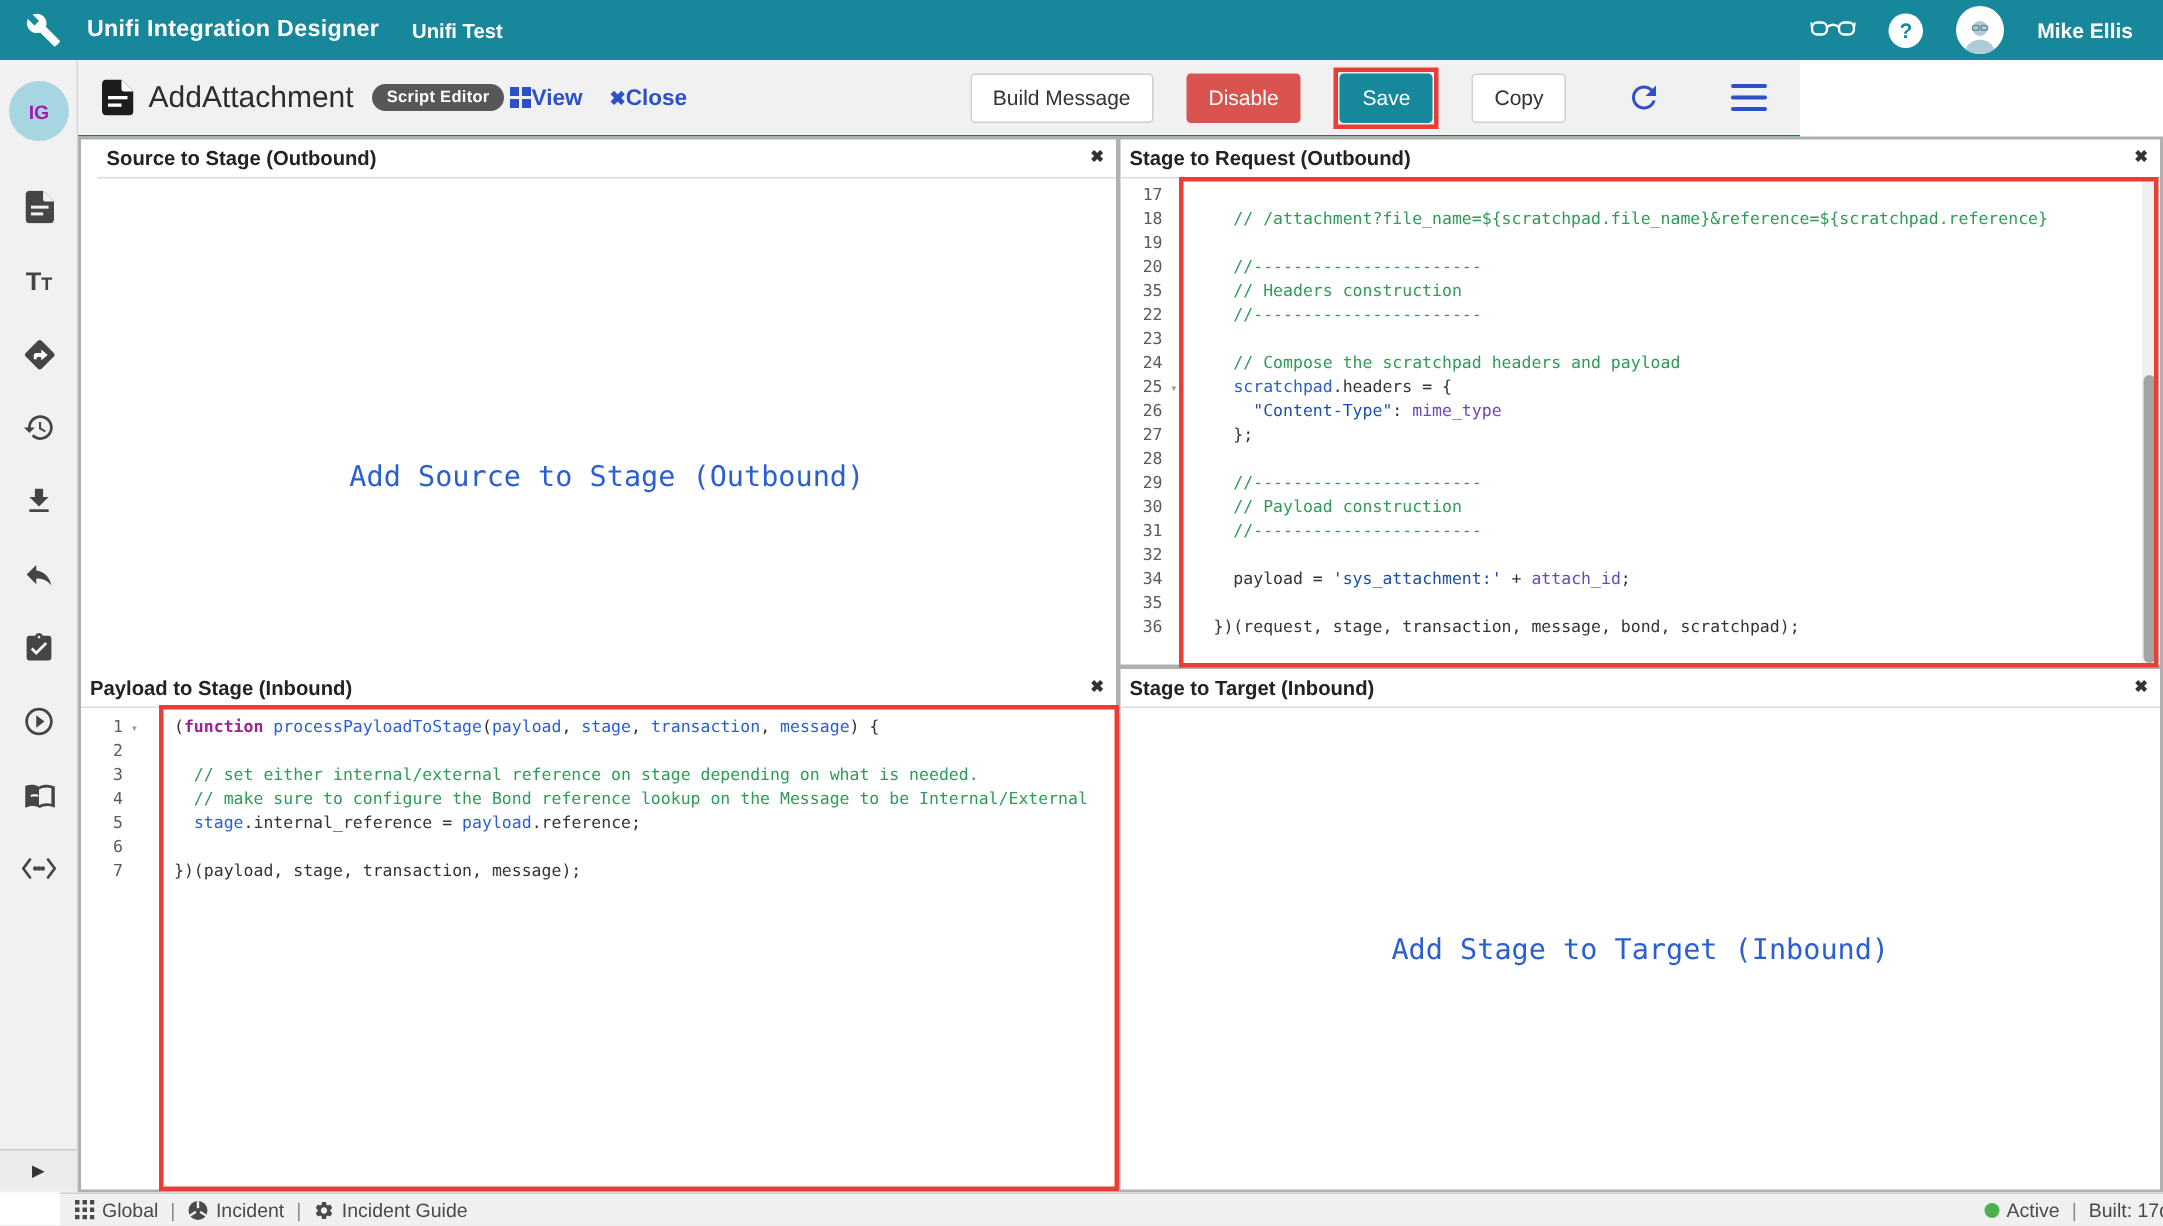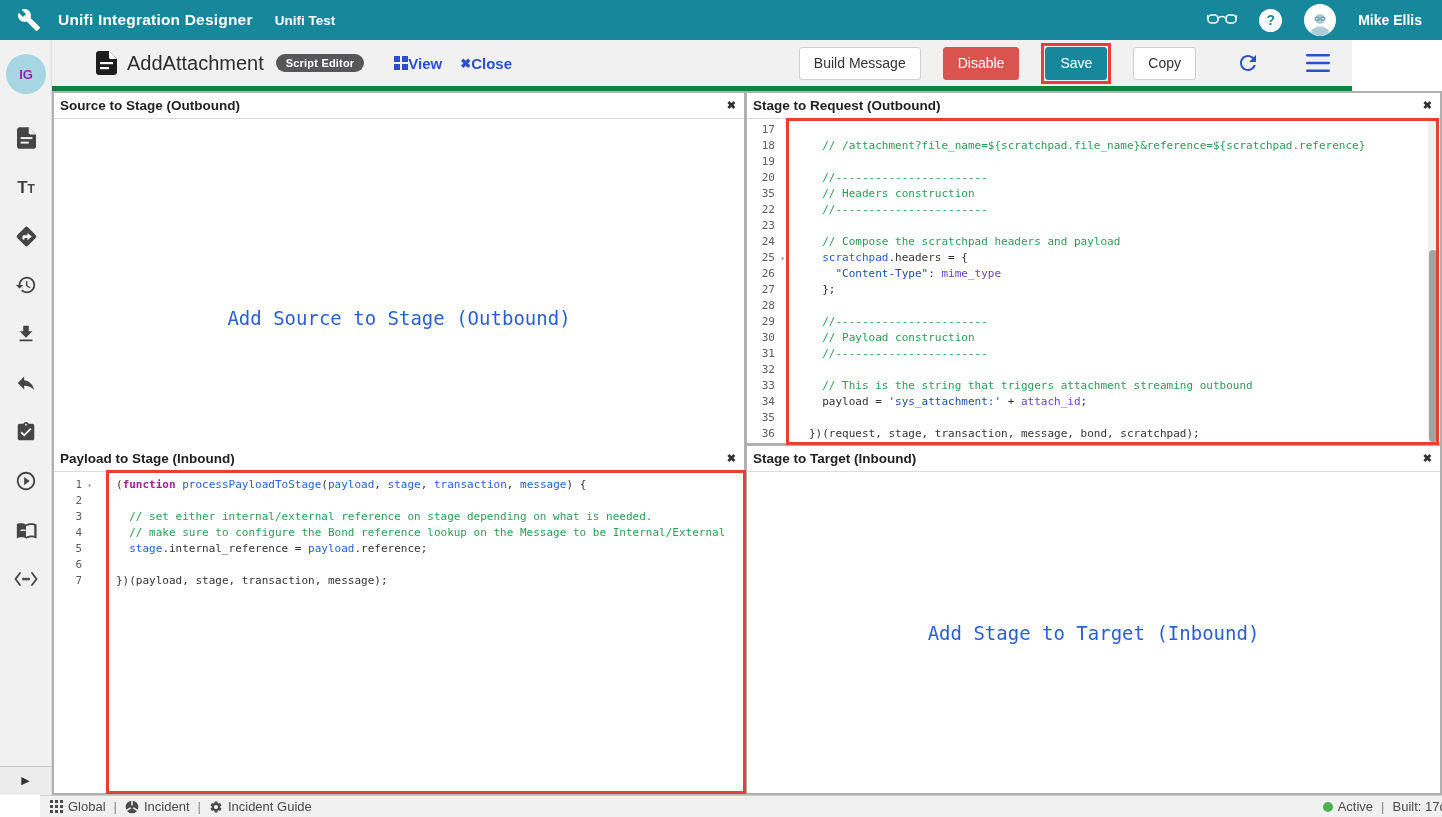--- a/index.html
+++ b/index.html
@@ -10,24 +10,24 @@
   .topbar { position:absolute; left:0; top:0; width:1442px; height:40px; background:#17879C; display:flex; align-items:center; padding:0 20px 0 16px; color:#fff; }
   .topbar .logo { width:26px; height:26px; display:flex; align-items:center; justify-content:center; margin-right:16px; cursor:pointer; }
   .topbar .app-title { font-size:15.5px; font-weight:bold; letter-spacing:.2px; }
   .topbar .env { font-size:13.5px; margin-left:22px; font-weight:600; }
   .topbar .right { margin-left:auto; display:flex; align-items:center; gap:22px; }
   .help-circle { width:23px; height:23px; border-radius:50%; background:#fff; color:#17879C; font-weight:bold; font-size:14px; display:flex; align-items:center; justify-content:center; cursor:pointer; }
   .avatar-top { width:32px; height:32px; border-radius:50%; background:#fff; display:flex; align-items:flex-end; justify-content:center; overflow:hidden; cursor:pointer; }
   .topbar .username { font-size:14px; font-weight:600; cursor:pointer; }
 
   
-  .app-header { position:absolute; left:0; top:40px; width:1352px; height:51px; background:#f1f1f1; border-bottom:5px solid #15803d; display:flex; align-items:center; padding-left:96px; padding-right:14px; }
+  .app-header { position:absolute; left:0; top:40px; width:1200px; height:51px; background:#f1f1f1; border-bottom:1px solid #15803d; display:flex; align-items:center; padding-left:68px; padding-right:14px; }
   .app-header .doc-icon { margin-right:10px; display:flex; }
   .app-header .title { font-size:20px; color:#2d2d2d; font-weight:500; margin-right:12px; }
-  .badge { background:#57575a; color:#fff; font-size:11px; font-weight:bold; padding:3px 10px; border-radius:9px; letter-spacing:.2px; margin-right:30px; cursor:default; }
+  .badge { background:#57575a; color:#fff; font-size:11px; font-weight:bold; padding:3px 10px; border-radius:9px; letter-spacing:.2px; margin-right:4px; cursor:default; }
   .hlink { color:#2B50C8; font-size:15px; font-weight:600; display:flex; align-items:center; gap:0; margin-right:18px; cursor:pointer; }
   .hlink .x { font-size:13px; }
   .actions { margin-left:auto; display:flex; align-items:center; gap:22px; }
   .btn { height:33px; padding:0 14px; font-size:14px; border-radius:3px; border:1px solid #cfcfcf; background:#fff; color:#333; font-family:"Liberation Sans",sans-serif; cursor:pointer; }
   .btn.danger { background:#D9534F; border-color:#D9534F; color:#fff; }
   .btn.primary { background:#17879C; border-color:#17879C; color:#fff; }
   .ann-wrap { border:3px solid #EA3E34; padding:1px; }
   .icon-btn { background:none; border:none; cursor:pointer; display:flex; align-items:center; justify-content:center; padding:0 4px; }
   .icon-btn.refresh { margin-left:14px; }
   .icon-btn.menu { margin-left:16px; margin-right:4px; }
@@ -36,21 +36,21 @@
   .sidebar { position:absolute; left:0; top:40px; width:52px; height:755px; background:#f1f1f1; border-right:1px solid #dcdcdc; z-index:3; }
   .avatar-ig { position:absolute; left:6px; top:14px; width:40px; height:40px; border-radius:50%; background:#A8D5E2; color:#a21caf; font-weight:bold; font-size:13px; display:flex; align-items:center; justify-content:center; cursor:pointer; }
   .side-ic { position:absolute; left:0; width:52px; height:30px; display:flex; align-items:center; justify-content:center; cursor:pointer; color:#454545; }
   .tt-ic { font-weight:bold; color:#454545; font-size:17px; line-height:1; }
   .tt-ic .small { font-size:12px; }
   .side-expand { position:absolute; left:0; top:726px; width:51px; height:28px; border-top:1px solid #c9c9c9; background:#ececec; display:flex; align-items:center; justify-content:center; color:#333; font-size:11px; cursor:pointer; }
 
   
   .main { position:absolute; left:52px; top:91px; width:1390px; height:704px; background:#b0b0b0; }
   .panel { position:absolute; background:#fff; display:flex; flex-direction:column; }
-  .p1 { left:2px; top:2px; width:690px; height:424px; }
+  .p1 { left:2px; top:2px; width:690px; height:424px;padding-left:11px; }
   .p2 { left:695px; top:2px; width:693px; height:350px; }
   .p3 { left:2px; top:355px; width:690px; height:347px; }
   .p4 { left:695px; top:355px; width:693px; height:347px; }
   .panel-hd { height:26px; flex:none; border-bottom:1px solid #dcdcdc; display:flex; align-items:center; padding:0 8px 0 6px; font-size:13.5px; font-weight:600; color:#222; }
   .panel-hd .px { margin-left:auto; font-size:11px; color:#333; cursor:pointer; line-height:1; }
   .panel-bd { flex:1; position:relative; overflow:hidden; }
   .empty-state { width:100%; height:100%; display:flex; align-items:center; justify-content:center; }
   .empty-state a { font-family:"DejaVu Sans Mono","Liberation Mono",monospace; font-size:19px; color:#2a5fd1; text-decoration:none; cursor:pointer; }
 
   
@@ -319,24 +319,20 @@
             <span class="gutter">30</span>
             <span class="code-text"><span class="tk-c">  // Payload construction</span></span>
           </div>
           <div class="code-row">
             <span class="gutter">31</span>
             <span class="code-text"><span class="tk-c">  //-----------------------</span></span>
           </div>
           <div class="code-row">
             <span class="gutter">32</span>
             <span class="code-text"></span>
-          </div>
-          <div class="code-row">
-            <span class="gutter">33</span>
-            <span class="code-text"><span class="tk-c">  // This is the string that triggers attachment streaming outbound</span></span>
           </div>
           <div class="code-row">
             <span class="gutter">34</span>
             <span class="code-text"><span class="tk-p">  payload = </span><span class="tk-s">'sys_attachment:'</span><span class="tk-p"> + </span><span class="tk-t">attach_id</span><span class="tk-p">;</span></span>
           </div>
           <div class="code-row">
             <span class="gutter">35</span>
             <span class="code-text"></span>
           </div>
           <div class="code-row">

